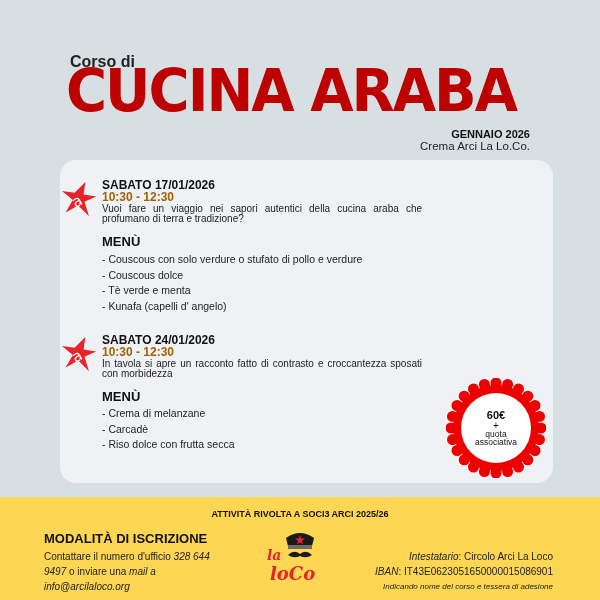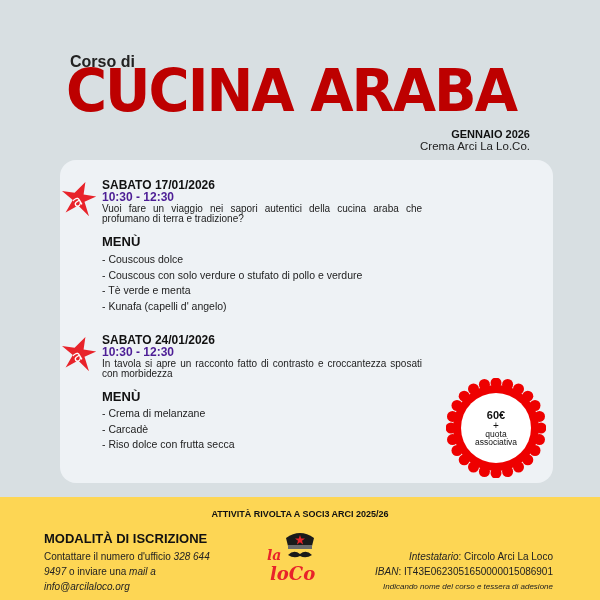--- a/index.html
+++ b/index.html
@@ -45,21 +45,21 @@
     .event-icon {
       position: absolute; left: 0; top: 0;
       width: 36px; height: 36px;
     }
     .event-date {
       position: absolute; left: 42px; top: 0;
       font-size: 12px; font-weight: bold; color: #111;
     }
     .event-time {
       position: absolute; left: 42px; top: 12px;
-      font-size: 12px; font-weight: bold; color: #4c1d95;
+      font-size: 12px; font-weight: bold; color: #a16207;
     }
     .event-desc {
       position: absolute; left: 42px; top: 26px; width: 320px;
       font-size: 10px; line-height: 10px; color: #222;
       text-align: justify; text-align-last: left;
     }
     .menu-title {
       position: absolute; left: 42px;
       font-size: 13px; font-weight: bold; color: #111;
     }
@@ -125,22 +125,22 @@
   <div class="event" style="top:18px;">
     <svg class="event-icon" viewBox="0 0 40 40" style="left:2px;top:4px;">
       <polygon points="26,0 24,14 38,16 25,22 30,38 18,26 4,34 12,20 0,10 14,12" fill="#e8232a"></polygon>
       <text x="17" y="27" font-size="17" font-family="DejaVu Sans, sans-serif" fill="#fff" transform="rotate(-30 17 22)" text-anchor="middle">a</text>
     </svg>
     <div class="event-date">SABATO 17/01/2026</div>
     <div class="event-time">10:30 - 12:30</div>
     <div class="event-desc">Vuoi fare un viaggio nei sapori autentici della cucina araba che profumano di terra e tradizione?</div>
     <div class="menu-title" style="top:56px;">MENÙ</div>
     <ul class="menu-list" style="top:74px;">
+      <li>- Couscous con solo verdure o stufato di pollo e verdure</li>
       <li>- Couscous dolce</li>
-      <li>- Couscous con solo verdure o stufato di pollo e verdure</li>
       <li>- Tè verde e menta</li>
       <li>- Kunafa (capelli d' angelo)</li>
     </ul>
   </div>
 
   <div class="event" style="top:173px;">
     <svg class="event-icon" viewBox="0 0 40 40" style="left:2px;top:4px;">
       <polygon points="26,0 24,14 38,16 25,22 30,38 18,26 4,34 12,20 0,10 14,12" fill="#e8232a"></polygon>
       <text x="17" y="27" font-size="17" font-family="DejaVu Sans, sans-serif" fill="#fff" transform="rotate(-30 17 22)" text-anchor="middle">a</text>
     </svg>

